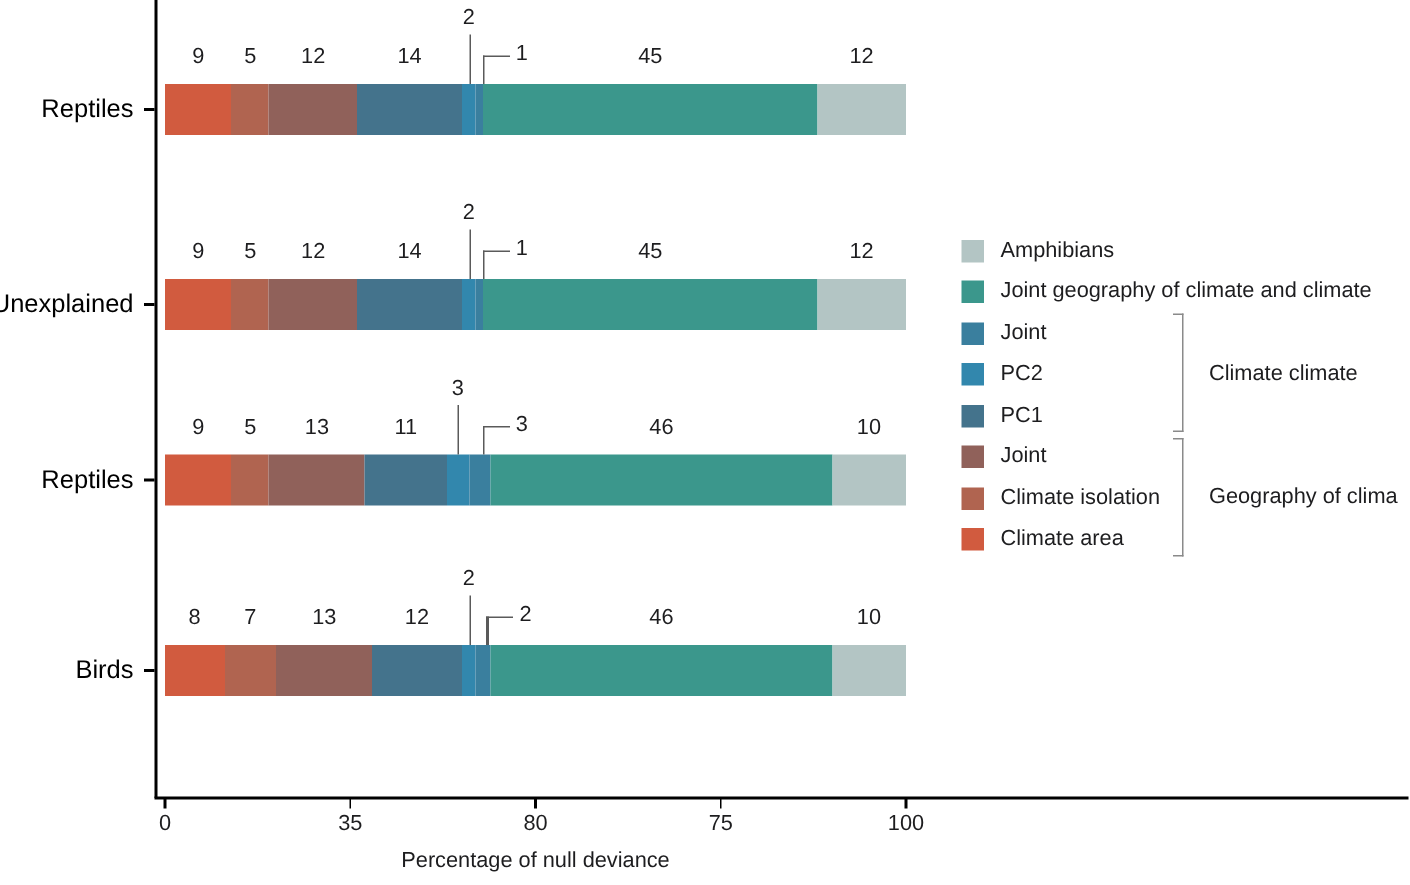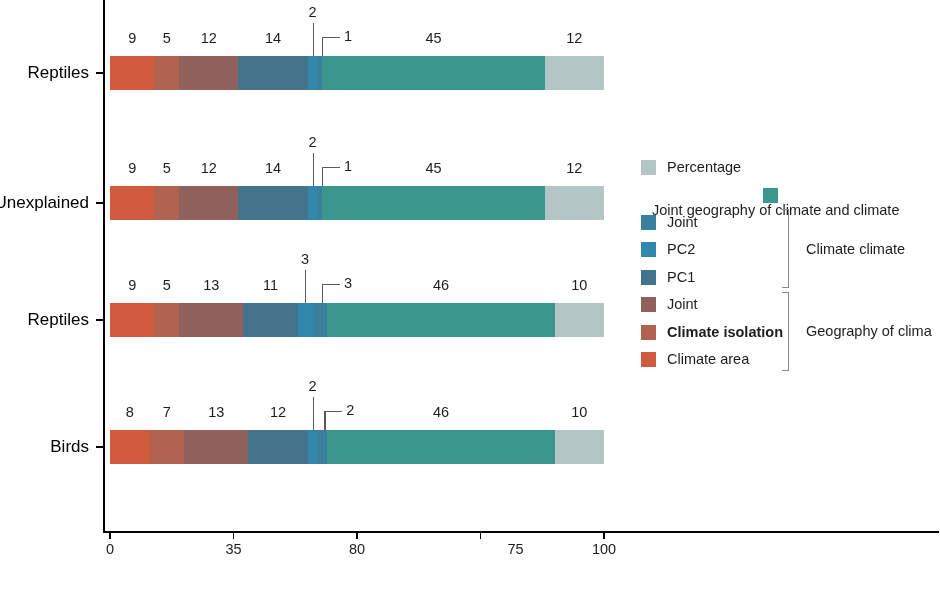--- a/index.html
+++ b/index.html
@@ -76,30 +76,31 @@
       <div class="y-tick" style="top: 72.2px;"></div>
       <div class="y-tick" style="top: 202.2px;"></div>
       <div class="y-tick" style="top: 319.2px;"></div>
       <div class="y-tick" style="top: 446.2px;"></div>
     </div>
 
   <div id="xticklabels">
       <div class="x-tick-label" style="left: 110px;">0</div>
       <div class="x-tick-label" style="left: 233.5px;">35</div>
       <div class="x-tick-label" style="left: 357px;">80</div>
-      <div class="x-tick-label" style="left: 480.5px; margin-left: 35px;">75</div>
+      <div class="x-tick-label" style="left: 480.5px;">75</div>
       <div class="x-tick-label" style="left: 604px; text-align: center;">100</div>
     </div>
   <div id="yticklabels">
       <div class="y-cat-label" style="top: 73px;">Reptiles</div>
       <div class="y-cat-label" style="top: 203px;">Unexplained</div>
       <div class="y-cat-label" style="top: 320px;">Reptiles</div>
       <div class="y-cat-label" style="top: 447px;">Birds</div>
     </div>
 
+  <div id="x-axis-title">Percentage of null deviance</div>
 
   <div id="bars">
       <div class="bar-row" style="left: 110px; top: 56px; width: 494px;">
         <div class="bar-seg" style="left: 0px; width: 44.46px; background: rgb(209, 91, 63);"></div>
         <div class="bar-seg" style="left: 44.46px; width: 24.7px; background: rgb(176, 100, 80);"></div>
         <div class="bar-seg" style="left: 69.16px; width: 59.28px; background: rgb(144, 97, 90);"></div>
         <div class="bar-seg" style="left: 128.44px; width: 69.16px; background: rgb(68, 115, 140);"></div>
         <div class="bar-seg" style="left: 197.6px; width: 9.88px; background: rgb(50, 135, 173);"></div>
         <div class="bar-seg" style="left: 207.48px; width: 4.94px; background: rgb(58, 127, 158);"></div>
         <div class="bar-seg" style="left: 212.42px; width: 222.3px; background: rgb(59, 151, 140);"></div>
@@ -179,43 +180,43 @@
       <div class="val-label" style="left: 350.42px; top: 402px;">2</div>
       <div class="leader leader-v" style="left: 324.42px; top: 411px; height: 19px;"></div>
       <div class="leader leader-h" style="left: 324.42px; top: 411px; width: 18px;"></div>
       <div class="val-label" style="left: 440.98px; top: 404px;">46</div>
       <div class="val-label" style="left: 579.3px; top: 404px;">10</div>
     </div>
 
   <div id="legend">
       <div class="legend-row" style="top: 0px;">
         <span class="legend-swatch" style="background: rgb(179, 197, 196);"></span>
-        <span class="legend-text">Percentage</span>
-      </div>
-      <div class="legend-row" style="top: 27.5px; flex-direction: column;">
+        <span class="legend-text">Amphibians</span>
+      </div>
+      <div class="legend-row" style="top: 27.5px;">
         <span class="legend-swatch" style="background: rgb(59, 151, 140);"></span>
         <span class="legend-text">Joint geography of climate and climate</span>
       </div>
       <div class="legend-row" style="top: 55px;">
         <span class="legend-swatch" style="background: rgb(58, 127, 158);"></span>
         <span class="legend-text">Joint</span>
       </div>
       <div class="legend-row" style="top: 82.5px;">
         <span class="legend-swatch" style="background: rgb(50, 135, 173);"></span>
         <span class="legend-text">PC2</span>
       </div>
       <div class="legend-row" style="top: 110px; text-align: center;">
         <span class="legend-swatch" style="background: rgb(68, 115, 140);"></span>
         <span class="legend-text">PC1</span>
       </div>
       <div class="legend-row" style="top: 137.5px;">
         <span class="legend-swatch" style="background: rgb(144, 97, 90);"></span>
         <span class="legend-text">Joint</span>
       </div>
-      <div class="legend-row" style="top: 165px; font-weight: bold;">
+      <div class="legend-row" style="top: 165px;">
         <span class="legend-swatch" style="background: rgb(176, 100, 80);"></span>
         <span class="legend-text">Climate isolation</span>
       </div>
       <div class="legend-row" style="top: 192.5px;">
         <span class="legend-swatch" style="background: rgb(209, 91, 63);"></span>
         <span class="legend-text">Climate area</span>
       </div>
       <div class="bracket" style="left: 141px; top: 49px; height: 79px;"></div>
       <div class="bracket-label" style="left: 165px; top: 88.5px;">Climate climate</div>
       <div class="bracket" style="left: 141px; top: 131.5px; height: 79px;"></div>

